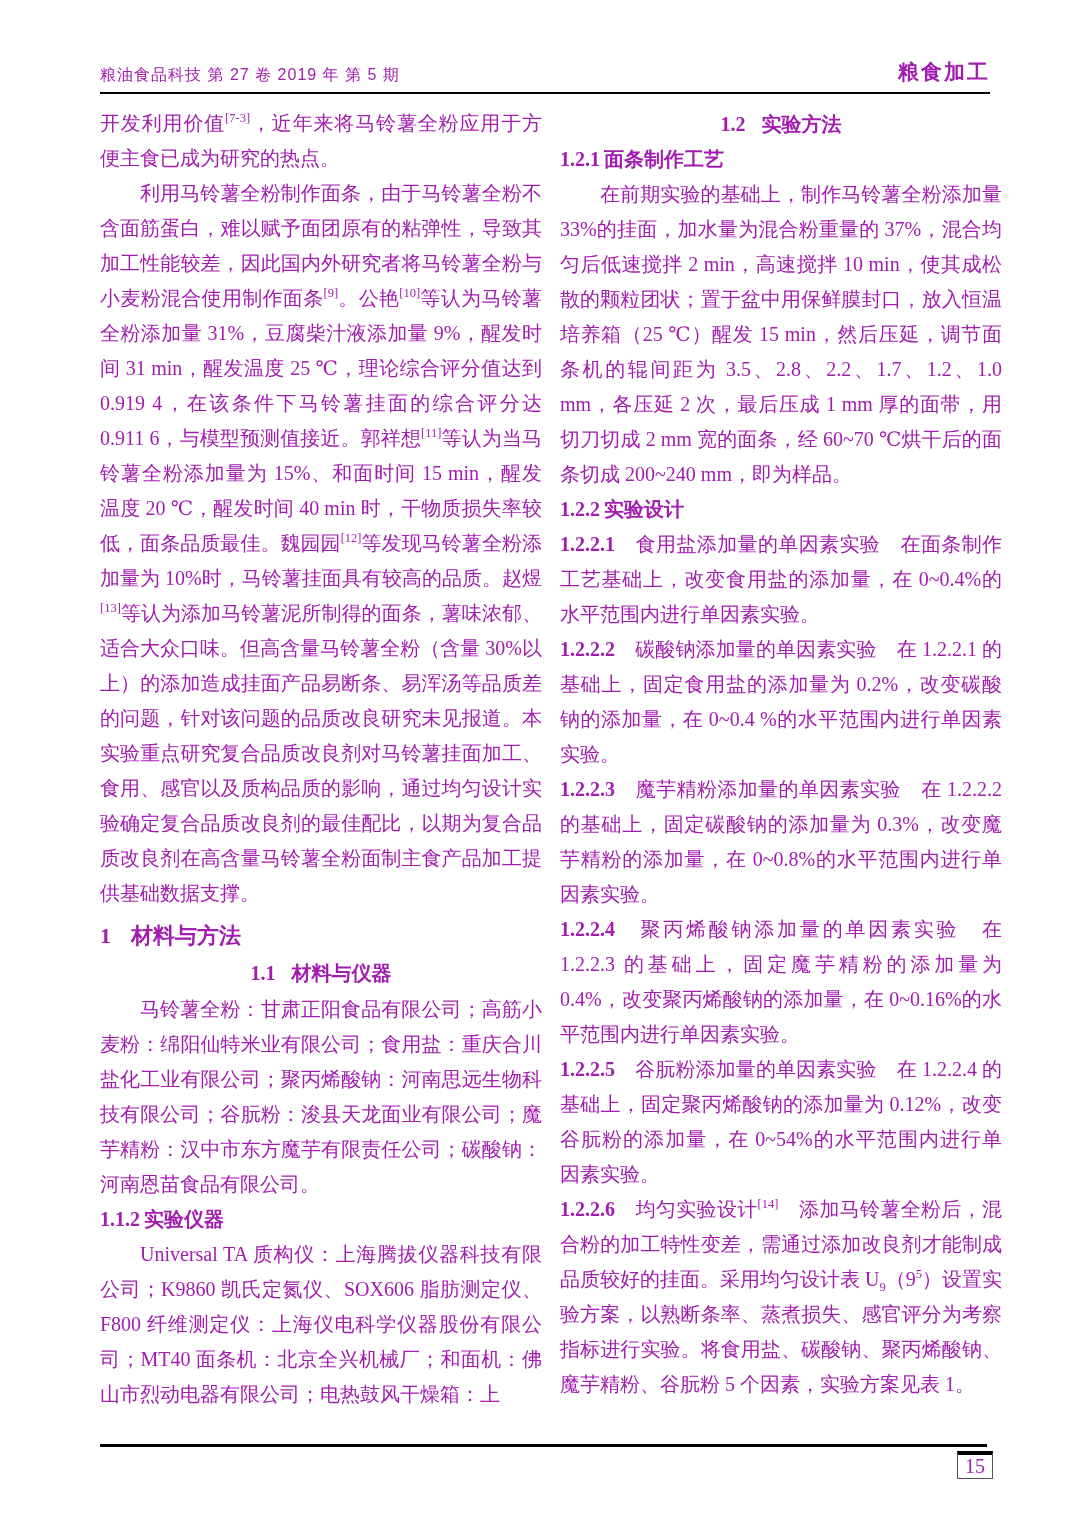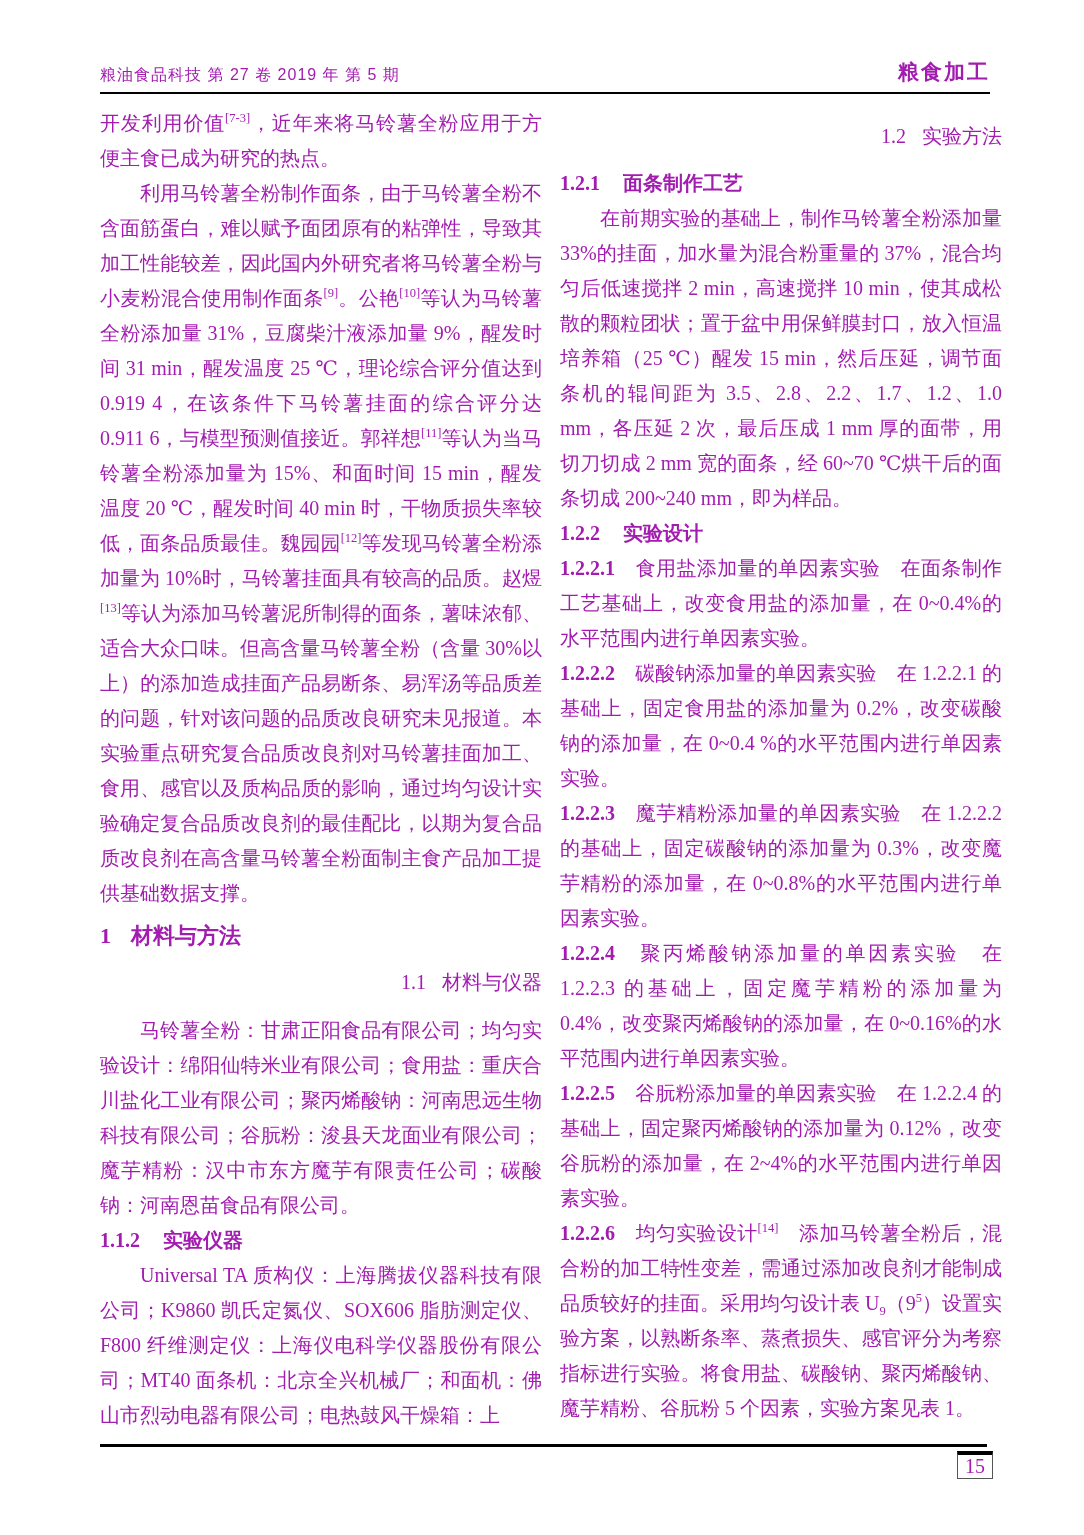--- a/index.html
+++ b/index.html
@@ -32,31 +32,31 @@
   sub { font-size:12.5px; line-height:0; vertical-align:sub; }
   
   .h-major {
     margin:9px 0 5px 0; line-height:32px;
     font-size:22px; font-weight:bold;
     font-family:"Liberation Sans","DejaVu Sans",sans-serif;
     text-align:left;
   }
   .h-major .hnum { font-family:"Liberation Serif","DejaVu Serif",serif; margin-right:20px; }
   .h-sub {
-    margin:14px 0; line-height:33px;
-    font-size:20px; font-weight:normal;
+    margin:2px 0; line-height:33px;
+    font-size:20px; font-weight:bold;
     font-family:"Liberation Sans","DejaVu Sans",sans-serif;
-    text-align:right;
+    text-align:center;
   }
   .h-sub .hnum { font-family:"Liberation Serif","DejaVu Serif",serif; margin-right:16px; }
   .h-minor {
     margin:1px 0; line-height:33px;
     font-size:20px; text-align:left;
   }
-  .h-minor .hnum { font-weight:bold; margin-right:23px; }
+  .h-minor .hnum { font-weight:bold; margin-right:4px; }
   
   .footer-rule {
     position:absolute; left:100px; top:1444px;
     width:887px; height:3px; background:#000;
   }
   .page-number-box {
     position:absolute; left:957px; top:1451px;
     border:1px solid #555; border-top:4px solid #000;
     padding:0 7px; font-size:20px; line-height:23px;
     font-family:"Liberation Serif","DejaVu Serif",serif;
@@ -76,42 +76,42 @@
 
     <section class="col">
       <p><span>开发利用价值</span><sup>[7-3]</sup><span>，近年来将马铃薯全粉应用于方便主食已成为研究的热点。</span></p>
       <p class="indent"><span>利用马铃薯全粉制作面条，由于马铃薯全粉不含面筋蛋白，难以赋予面团原有的粘弹性，导致其加工性能较差，因此国内外研究者将马铃薯全粉与小麦粉混合使用制作面条</span><sup>[9]</sup><span>。公艳</span><sup>[10]</sup><span>等认为马铃薯全粉添加量 31%，豆腐柴汁液添加量 9%，醒发时间 31 min，醒发温度 25 ℃，理论综合评分值达到 0.919 4，在该条件下马铃薯挂面的综合评分达 0.911 6，与模型预测值接近。郭祥想</span><sup>[11]</sup><span>等认为当马铃薯全粉添加量为 15%、和面时间 15 min，醒发温度 20 ℃，醒发时间 40 min 时，干物质损失率较低，面条品质最佳。魏园园</span><sup>[12]</sup><span>等发现马铃薯全粉添加量为 10%时，马铃薯挂面具有较高的品质。赵煜</span><sup>[13]</sup><span>等认为添加马铃薯泥所制得的面条，薯味浓郁、适合大众口味。但高含量马铃薯全粉（含量 30%以上）的添加造成挂面产品易断条、易浑汤等品质差的问题，针对该问题的品质改良研究未见报道。本实验重点研究复合品质改良剂对马铃薯挂面加工、食用、感官以及质构品质的影响，通过均匀设计实验确定复合品质改良剂的最佳配比，以期为复合品质改良剂在高含量马铃薯全粉面制主食产品加工提供基础数据支撑。</span></p>
 
       <h2 class="h-major"><span class="hnum">1</span><span class="htext">材料与方法</span></h2>
 
       <h3 class="h-sub"><span class="hnum">1.1</span><span class="htext">材料与仪器</span></h3>
 
 
-      <p class="indent">马铃薯全粉：甘肃正阳食品有限公司；均匀实验设计：绵阳仙特米业有限公司；食用盐：重庆合川盐化工业有限公司；聚丙烯酸钠：河南思远生物科技有限公司；谷朊粉：浚县天龙面业有限公司；魔芋精粉：汉中市东方魔芋有限责任公司；碳酸钠：河南恩苗食品有限公司。</p>
+      <p class="indent">马铃薯全粉：甘肃正阳食品有限公司；高筋小麦粉：绵阳仙特米业有限公司；食用盐：重庆合川盐化工业有限公司；聚丙烯酸钠：河南思远生物科技有限公司；谷朊粉：浚县天龙面业有限公司；魔芋精粉：汉中市东方魔芋有限责任公司；碳酸钠：河南恩苗食品有限公司。</p>
 
       <h4 class="h-minor"><span class="hnum">1.1.2</span><span class="htext">实验仪器</span></h4>
 
       <p class="indent">Universal TA 质构仪：上海腾拔仪器科技有限公司；K9860 凯氏定氮仪、SOX606 脂肪测定仪、F800 纤维测定仪：上海仪电科学仪器股份有限公司；MT40 面条机：北京全兴机械厂；和面机：佛山市烈动电器有限公司；电热鼓风干燥箱：上</p>
     </section>
 
     <section class="col">
 
       <h3 class="h-sub"><span class="hnum">1.2</span><span class="htext">实验方法</span></h3>
 
       <h4 class="h-minor"><span class="hnum">1.2.1</span><span class="htext">面条制作工艺</span></h4>
 
       <p class="indent">在前期实验的基础上，制作马铃薯全粉添加量 33%的挂面，加水量为混合粉重量的 37%，混合均匀后低速搅拌 2 min，高速搅拌 10 min，使其成松散的颗粒团状；置于盆中用保鲜膜封口，放入恒温培养箱（25 ℃）醒发 15 min，然后压延，调节面条机的辊间距为 3.5、2.8、2.2、1.7、1.2、1.0 mm，各压延 2 次，最后压成 1 mm 厚的面带，用切刀切成 2 mm 宽的面条，经 60~70 ℃烘干后的面条切成 200~240 mm，即为样品。</p>
 
       <h4 class="h-minor"><span class="hnum">1.2.2</span><span class="htext">实验设计</span></h4>
 
       <p><span style="font-weight: bold;">1.2.2.1</span><span>　食用盐添加量的单因素实验　在面条制作工艺基础上，改变食用盐的添加量，在 0~0.4%的水平范围内进行单因素实验。</span></p>
       <p><span style="font-weight: bold;">1.2.2.2</span><span>　碳酸钠添加量的单因素实验　在 1.2.2.1 的基础上，固定食用盐的添加量为 0.2%，改变碳酸钠的添加量，在 0~0.4 %的水平范围内进行单因素实验。</span></p>
       <p><span style="font-weight: bold;">1.2.2.3</span><span>　魔芋精粉添加量的单因素实验　在 1.2.2.2 的基础上，固定碳酸钠的添加量为 0.3%，改变魔芋精粉的添加量，在 0~0.8%的水平范围内进行单因素实验。</span></p>
       <p><span style="font-weight: bold;">1.2.2.4</span><span>　聚丙烯酸钠添加量的单因素实验　在 1.2.2.3 的基础上，固定魔芋精粉的添加量为 0.4%，改变聚丙烯酸钠的添加量，在 0~0.16%的水平范围内进行单因素实验。</span></p>
-      <p><span style="font-weight: bold;">1.2.2.5</span><span>　谷朊粉添加量的单因素实验　在 1.2.2.4 的基础上，固定聚丙烯酸钠的添加量为 0.12%，改变谷朊粉的添加量，在 2~4%的水平范围内进行单因素实验。</span></p>
+      <p><span style="font-weight: bold;">1.2.2.5</span><span>　谷朊粉添加量的单因素实验　在 1.2.2.4 的基础上，固定聚丙烯酸钠的添加量为 0.12%，改变谷朊粉的添加量，在 0~54%的水平范围内进行单因素实验。</span></p>
       <p><span style="font-weight: bold;">1.2.2.6</span><span>　均匀实验设计</span><sup>[14]</sup><span>　添加马铃薯全粉后，混合粉的加工特性变差，需通过添加改良剂才能制成品质较好的挂面。采用均匀设计表 U</span><sub>9</sub><span>（9</span><sup>5</sup><span>）设置实验方案，以熟断条率、蒸煮损失、感官评分为考察指标进行实验。将食用盐、碳酸钠、聚丙烯酸钠、魔芋精粉、谷朊粉 5 个因素，实验方案见表 1。</span></p>
     </section>
 
   </main>
 
   <div class="footer-rule"></div>
   <div class="page-number-box">15</div>
 
 </div>
 

